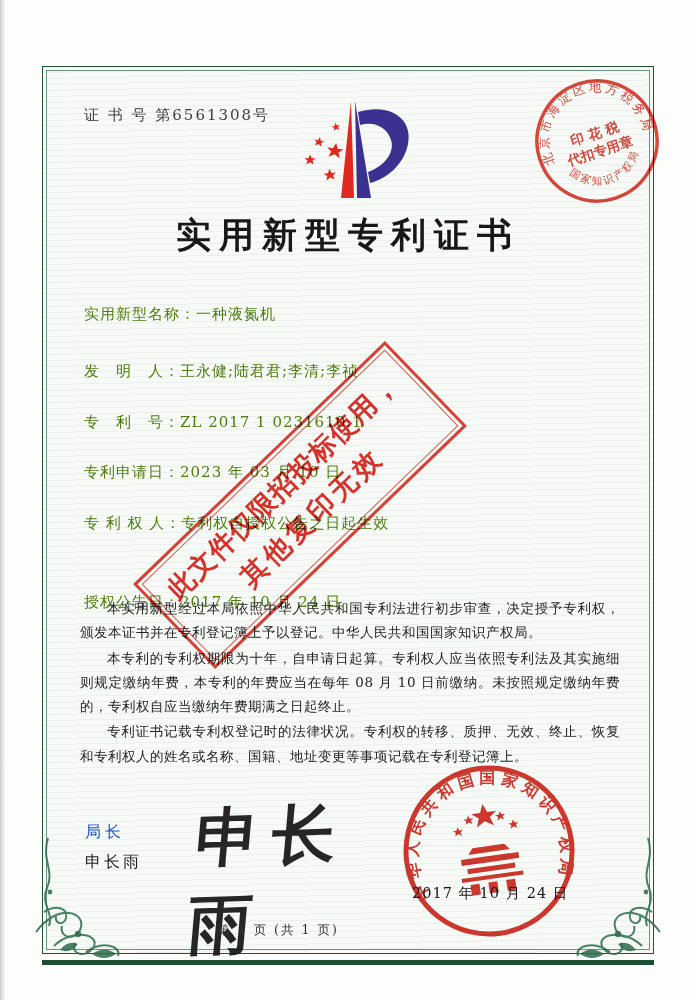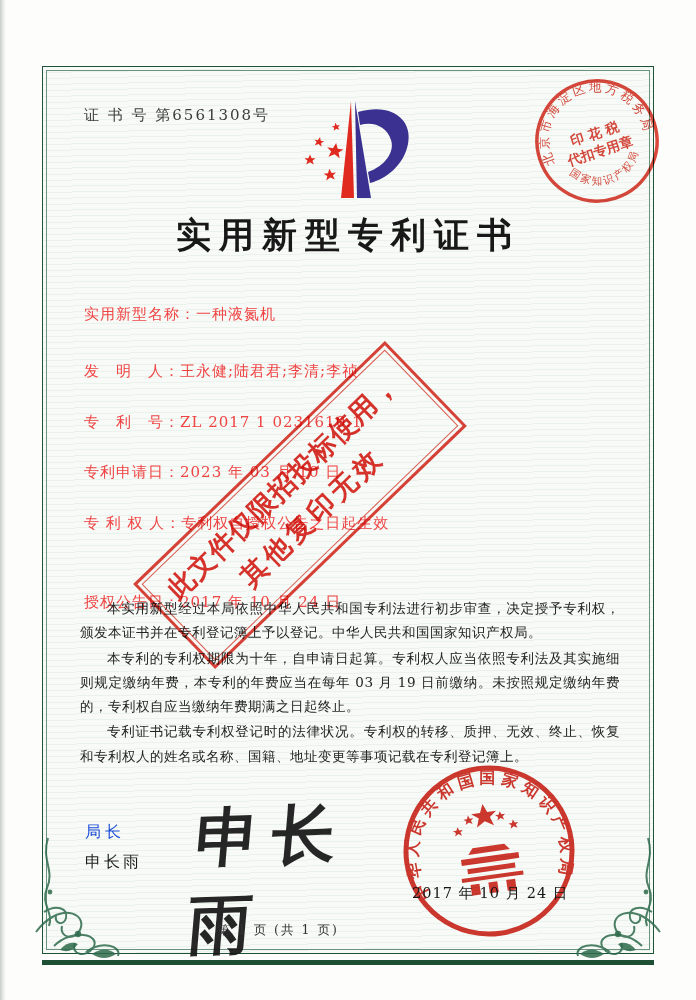--- a/index.html
+++ b/index.html
@@ -23,21 +23,21 @@
   .cert-number { position:absolute; left:84px; top:106px; font-size:15px; letter-spacing:2px; color:#3c3c3c; }
 
   .logo { position:absolute; left:286px; top:96px; width:132px; height:112px; }
 
   .stamp-tax { position:absolute; left:522px; top:66px; width:150px; height:150px;
     transform:rotate(-18deg); opacity:.92; mix-blend-mode:multiply; }
 
   .title { position:absolute; left:0; top:212px; width:696px; text-align:center;
     font-size:35px; font-weight:bold; letter-spacing:8px; color:#181818; }
 
-  .field { position:absolute; left:84px; font-size:15px; letter-spacing:1px; color:#ef4444; white-space:nowrap; }
+  .field { position:absolute; left:84px; font-size:15px; letter-spacing:1px; color:#4d7c0f; white-space:nowrap; }
   .f-name     { top:305px; }
   .f-inventor { top:362px;text-align:right; }
   .f-patno    { top:413px; }
   .f-filing   { top:463px; }
   .f-owner    { top:514px; }
   .f-pubdate  { top:593px; }
 
   .paras { position:absolute; left:80px; top:596px; width:540px; }
   .paras p { font-size:13.5px; line-height:1.8; text-indent:2em; letter-spacing:.5px;
     color:#242424; margin-bottom:1px; text-align:justify; }
@@ -160,21 +160,21 @@
   </div>
   <div class="field f-owner">
     <span>专 利 权 人：</span><span>专利权自授权公告之日起生效</span>
   </div>
   <div class="field f-pubdate">
     <span>授权公告日：</span><span>2017 年 10 月 24 日</span>
   </div>
 
   <div class="paras">
     <p>本实用新型经过本局依照中华人民共和国专利法进行初步审查，决定授予专利权，颁发本证书并在专利登记簿上予以登记。中华人民共和国国家知识产权局。</p>
-    <p>本专利的专利权期限为十年，自申请日起算。专利权人应当依照专利法及其实施细则规定缴纳年费，本专利的年费应当在每年 03 月 19 日前缴纳。未按照规定缴纳年费的，专利权自应当缴纳年费期满之日起终止。</p>
+    <p>本专利的专利权期限为十年，自申请日起算。专利权人应当依照专利法及其实施细则规定缴纳年费，本专利的年费应当在每年 08 月 10 日前缴纳。未按照规定缴纳年费的，专利权自应当缴纳年费期满之日起终止。</p>
     <p>专利证书记载专利权登记时的法律状况。专利权的转移、质押、无效、终止、恢复和专利权人的姓名或名称、国籍、地址变更等事项记载在专利登记簿上。</p>
   </div>
 
   <div class="signer-title">局长</div>
   <div class="signer-name">申长雨</div>
   <div class="signature">申长雨</div>
 
   <svg class="seal" viewBox="0 0 182 182">
     <circle cx="91" cy="91" r="83" fill="none" stroke="#d0281f" stroke-width="5"></circle>
     <defs>

